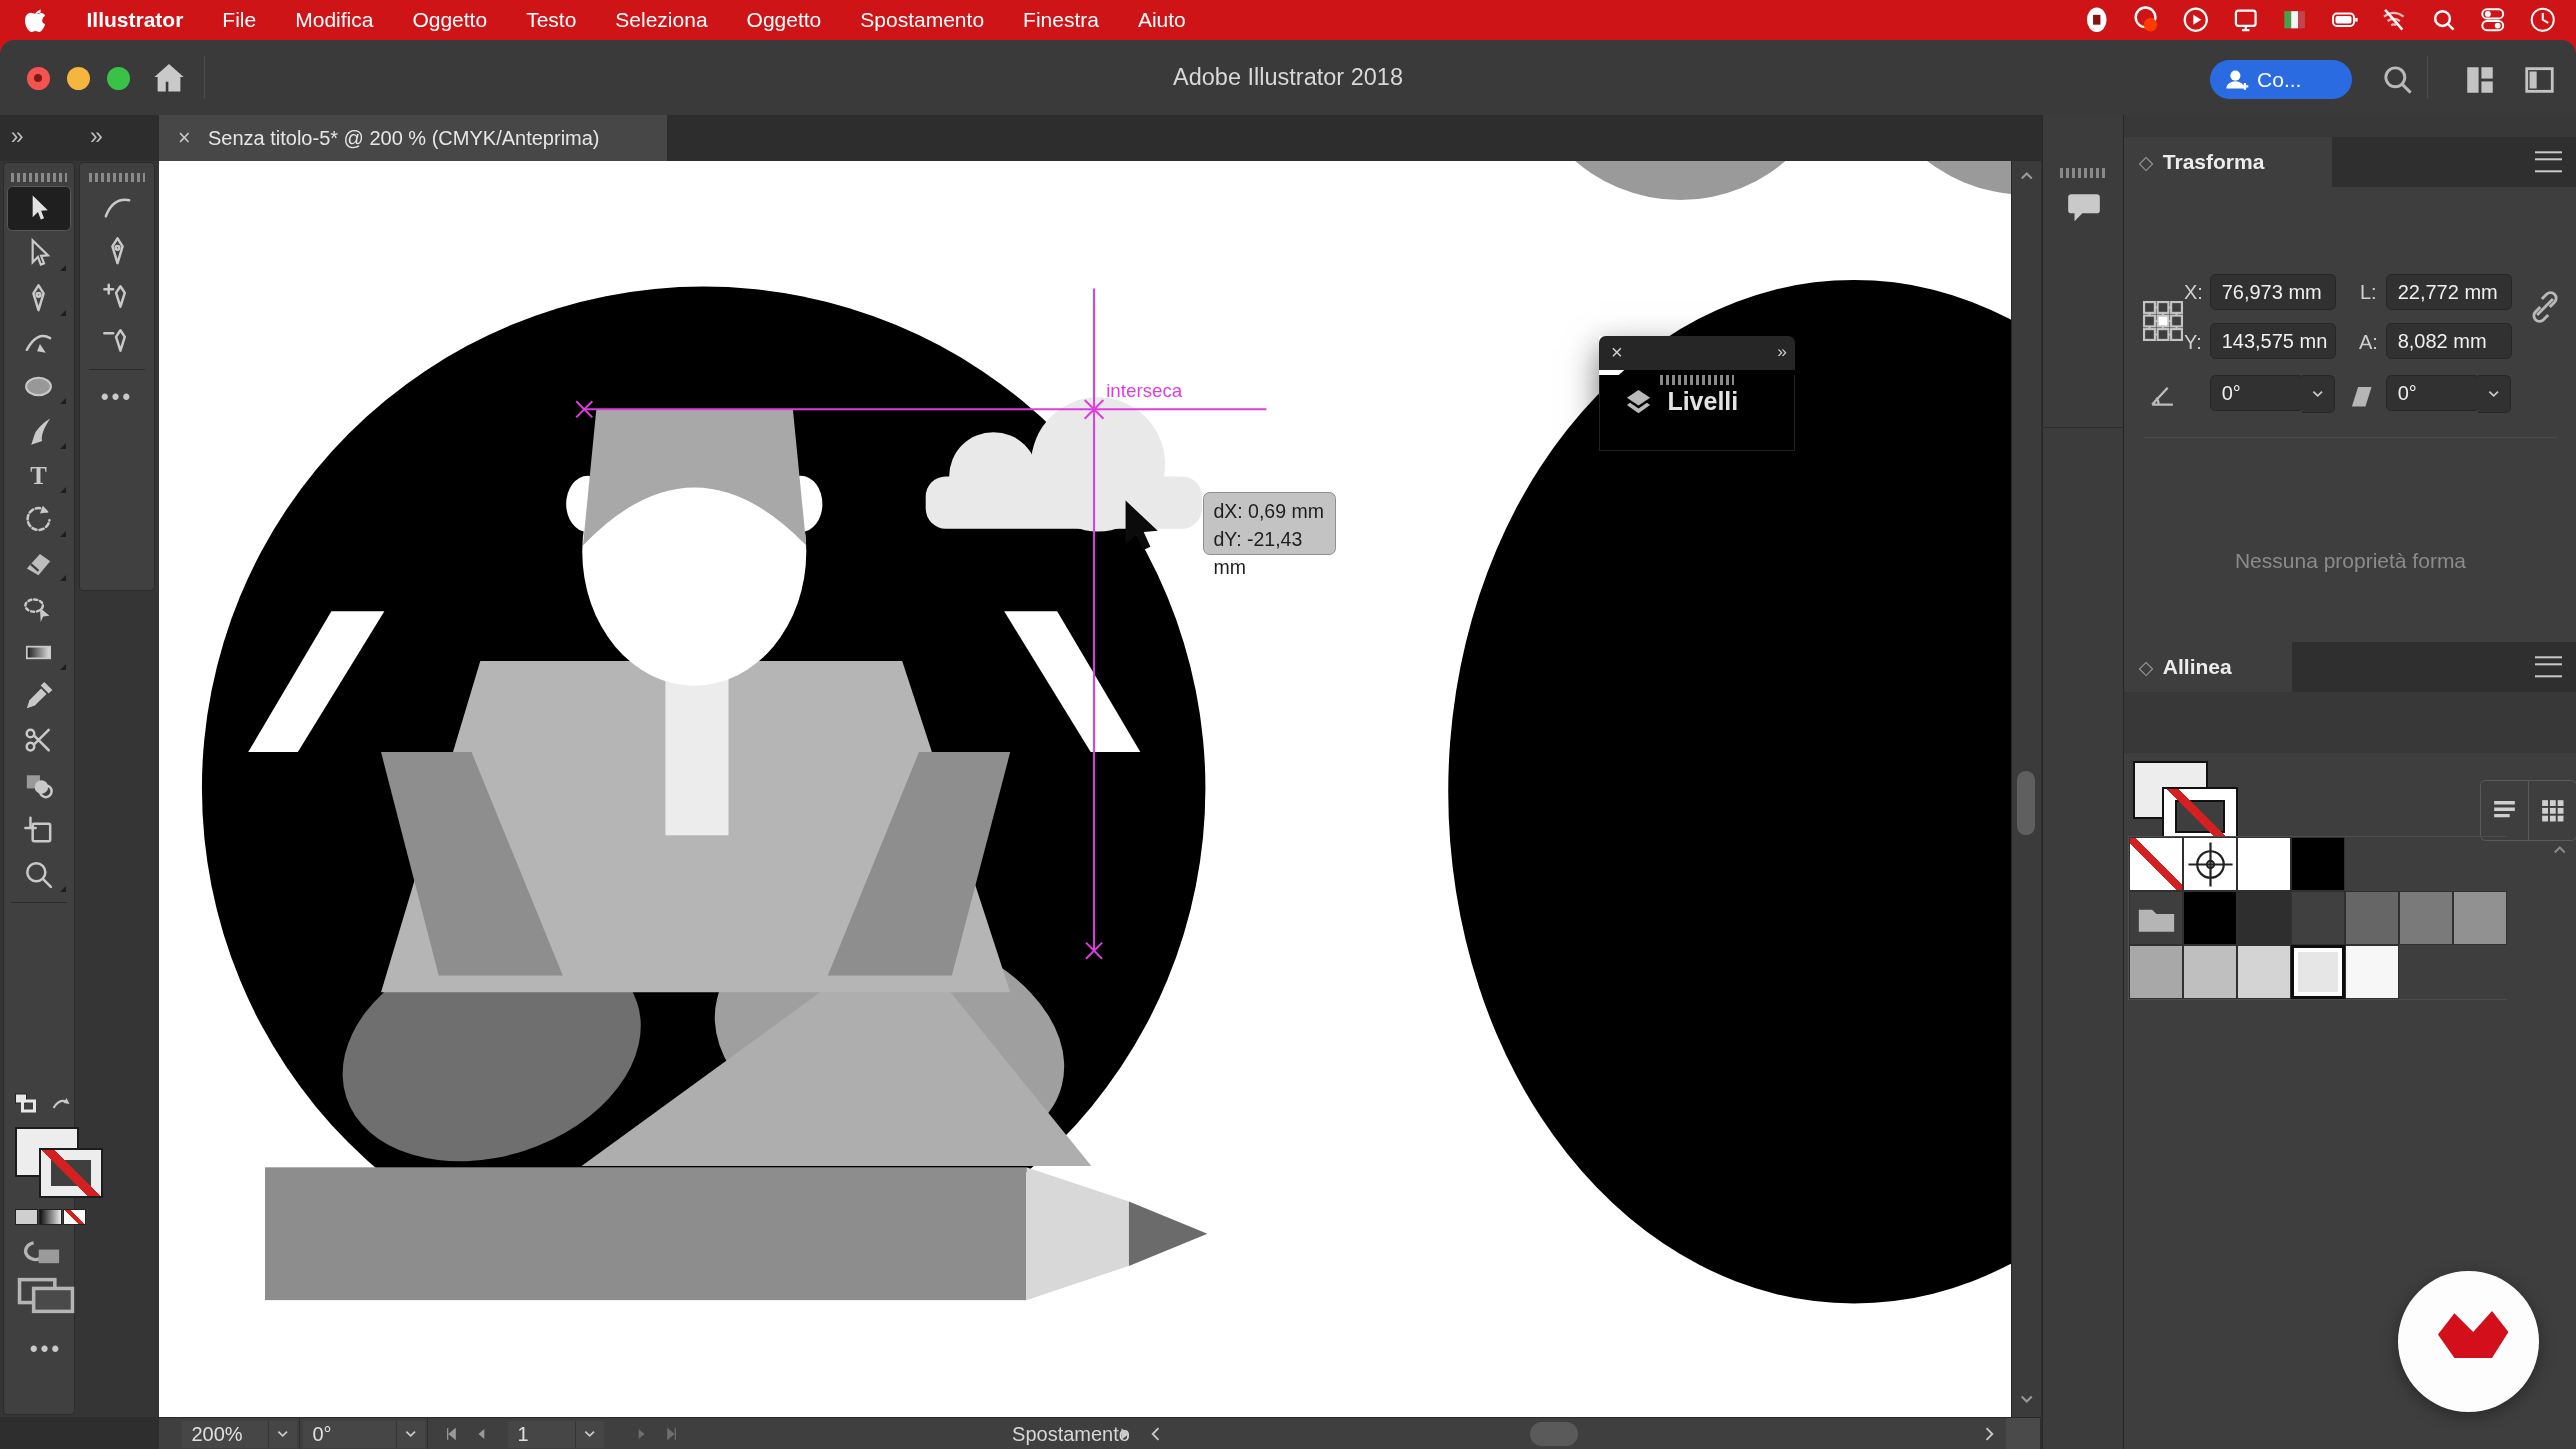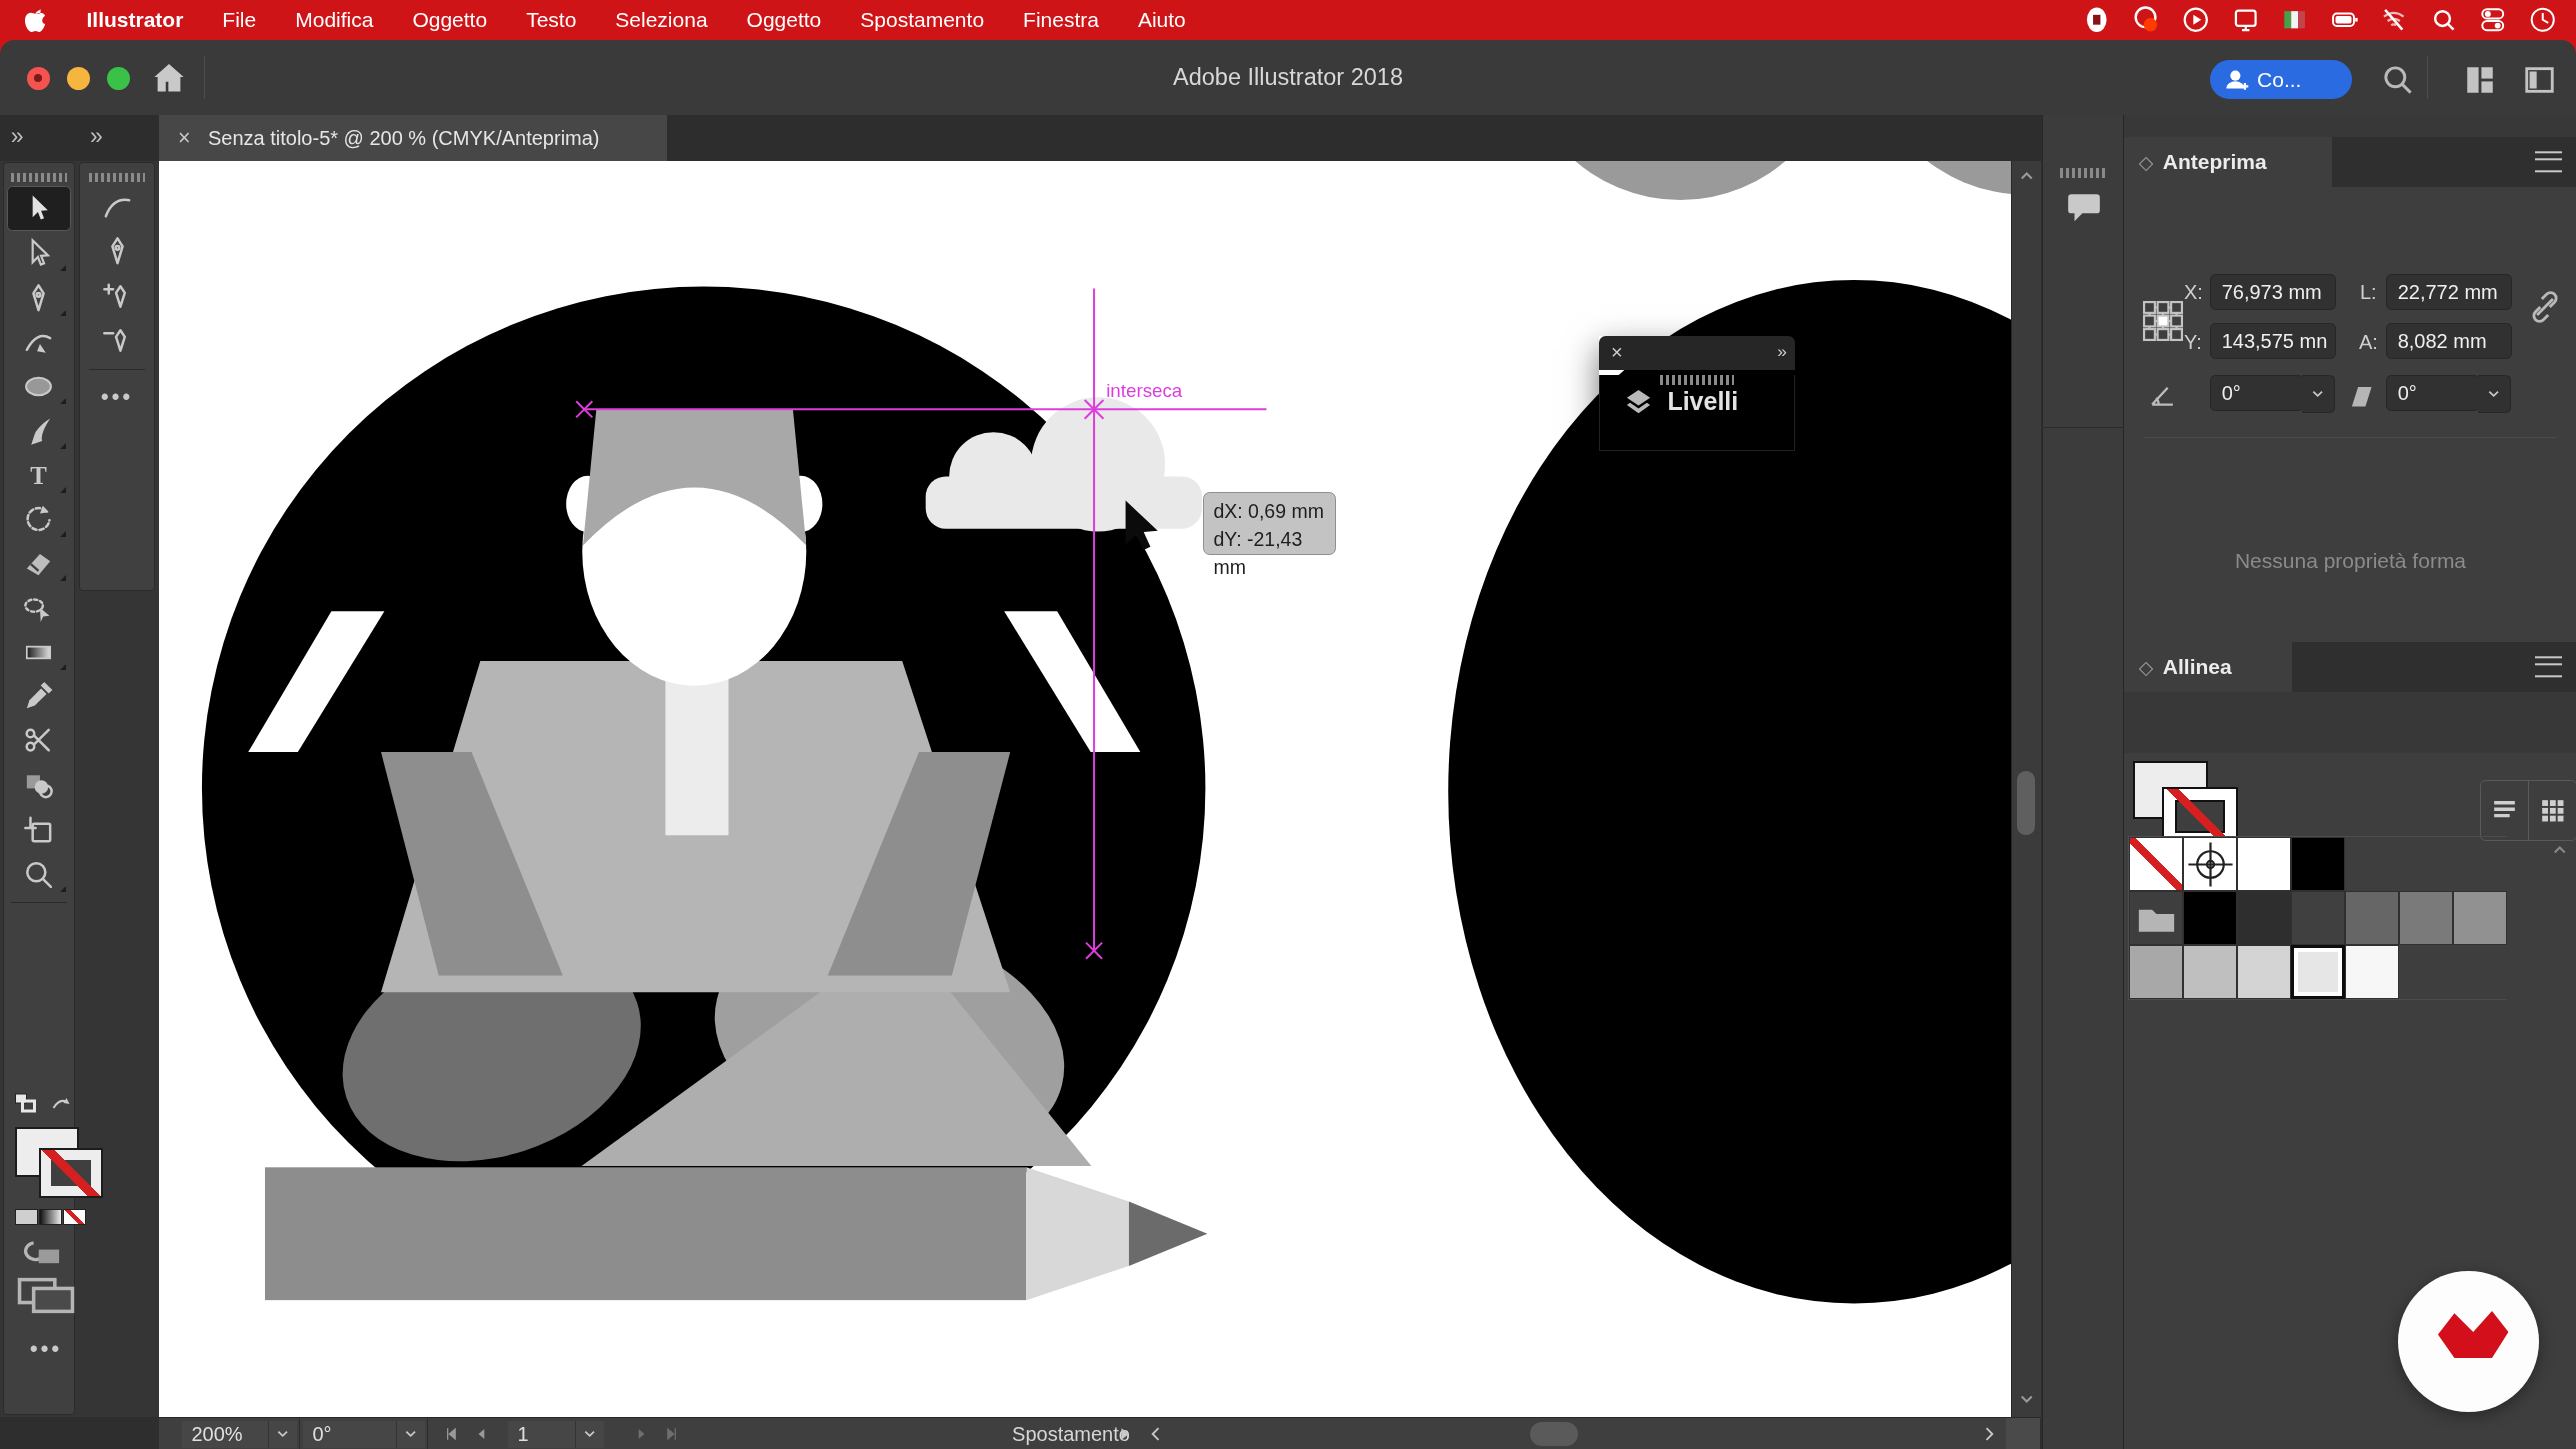--- a/index.html
+++ b/index.html
@@ -541,21 +541,21 @@
       <path fill="#c9c9c9" d="M4 4h16a2 2 0 0 1 2 2v8a2 2 0 0 1-2 2h-9l-5 5v-5H4a2 2 0 0 1-2-2V6a2 2 0 0 1 2-2z"></path>
     </svg>
   </div>
 </div>
 
 <div id="dock" class="abs">
 
   <div class="ptabrow" style="top:22px;height:50px">
     <div class="ptab" style="left:0;width:208px">
       <span class="diamond">◇</span>
-      <span>Anteprima</span>
+      <span>Trasforma</span>
     </div>
     <div class="pmenu">
         <i></i>
       </div>
   </div>
   <div id="trasf-body">
     <svg class="ic abs" style="left:16px;top:95px" viewBox="0 0 34 34" width="46" height="78">
       <g stroke="#c3c3c3" fill="none" stroke-width="1.6">
         <path d="M7 7h20M7 17h20M7 27h20M7 7v20M17 7v20M27 7v20"></path>
         <rect x="3" y="3" width="8" height="8" fill="#3e3e3e"></rect>

